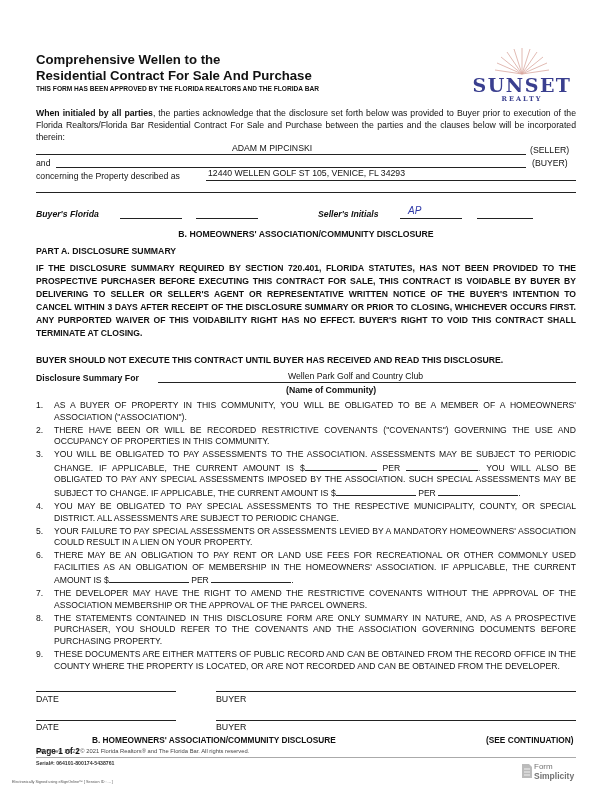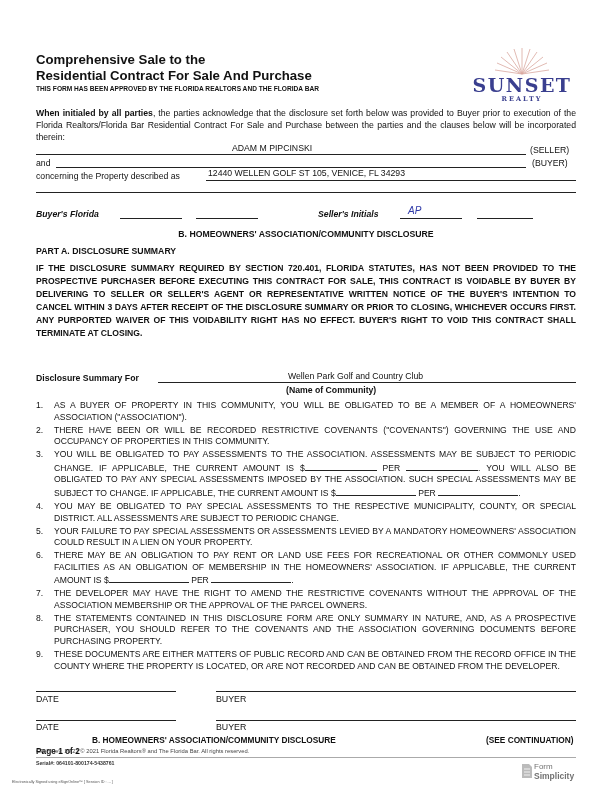--- a/index.html
+++ b/index.html
@@ -32,21 +32,21 @@
   .serial { font-size: 5.2px; font-weight: bold; color: #333; }
   .esign { font-size: 3.8px; color: #555; }
   .fs-logo { left: 522px; top: 762px; width: 60px; height: 26px; color: #737373; text-align: center; }
   .rule { position: absolute; height: 0; border-bottom: 0.6px solid #aaa; }
 </style>
 </head>
 <body>
 
 <div class="page">
 
-  <div class="abs title" style="top:52px;">Comprehensive Sale to the</div>
+  <div class="abs title" style="top:52px;">Comprehensive Wellen to the</div>
   <div class="abs title" style="top:68px;">Residential Contract For Sale And Purchase</div>
   <div class="abs approved">THIS FORM HAS BEEN APPROVED BY THE FLORIDA REALTORS AND THE FLORIDA BAR</div>
 
   <div class="abs logo">
     <svg width="100" height="30" viewBox="0 0 100 30" style="position:absolute;left:0;top:0;">
       <g stroke="#d9a8a0" stroke-width="0.8">
         <line x1="50" y1="28" x2="50" y2="2"></line>
         <line x1="50" y1="28" x2="42" y2="3"></line>
         <line x1="50" y1="28" x2="58" y2="3"></line>
         <line x1="50" y1="28" x2="35" y2="6"></line>
@@ -88,20 +88,21 @@
   <div class="line" style="left:400px; top:218px; width:62px;"></div>
   <div class="fill" style="left:408px; top:205px; color:#2f3aa8; font-style:italic; font-size:10px;">AP</div>
   <div class="line" style="left:477px; top:218px; width:56px;"></div>
 
   <div class="abs section-title" style="top:229px;">B. HOMEOWNERS' ASSOCIATION/COMMUNITY DISCLOSURE</div>
 
   <div class="abs bold" style="left:36px; top:246px; font-size:8.7px;">PART A.  DISCLOSURE SUMMARY</div>
 
   <div class="abs caps-para" style="top:262px;">IF THE DISCLOSURE SUMMARY REQUIRED BY SECTION 720.401, FLORIDA STATUTES, HAS NOT BEEN PROVIDED TO THE PROSPECTIVE PURCHASER BEFORE EXECUTING THIS CONTRACT FOR SALE, THIS CONTRACT IS VOIDABLE BY BUYER BY DELIVERING TO SELLER OR SELLER'S AGENT OR REPRESENTATIVE WRITTEN NOTICE OF THE BUYER'S INTENTION TO CANCEL WITHIN 3 DAYS AFTER RECEIPT OF THE DISCLOSURE SUMMARY OR PRIOR TO CLOSING, WHICHEVER OCCURS FIRST. ANY PURPORTED WAIVER OF THIS VOIDABILITY RIGHT HAS NO EFFECT. BUYER'S RIGHT TO VOID THIS CONTRACT SHALL TERMINATE AT CLOSING.</div>
 
+  <div class="abs bold" style="left:36px; top:355px; font-size:8.7px; width:540px;">BUYER SHOULD NOT EXECUTE THIS CONTRACT UNTIL BUYER HAS RECEIVED AND READ THIS DISCLOSURE.</div>
 
   <div class="lbl bold" style="left:36px; top:373px;">Disclosure Summary For</div>
   <div class="line" style="left:158px; top:382px; width:418px;"></div>
   <div class="fill" style="left:288px; top:371px;">Wellen Park Golf and Country Club</div>
   <div class="lbl bold" style="left:286px; top:385px;">(Name of Community)</div>
 
   <ol class="items">
     <li><span class="num">1.</span><span>AS A BUYER OF PROPERTY IN THIS COMMUNITY, YOU WILL BE OBLIGATED TO BE A MEMBER OF A HOMEOWNERS' ASSOCIATION ("ASSOCIATION").</span></li>
     <li><span class="num">2.</span><span>THERE HAVE BEEN OR WILL BE RECORDED RESTRICTIVE COVENANTS ("COVENANTS") GOVERNING THE USE AND OCCUPANCY OF PROPERTIES IN THIS COMMUNITY.</span></li>
     <li><span class="num">3.</span><span>YOU WILL BE OBLIGATED TO PAY ASSESSMENTS TO THE ASSOCIATION. ASSESSMENTS MAY BE SUBJECT TO PERIODIC CHANGE. IF APPLICABLE, THE CURRENT AMOUNT IS $</span><span class="blank" style="width:72px;"></span> <span>PER</span> <span class="blank" style="width:72px;"></span><span>. YOU WILL ALSO BE OBLIGATED TO PAY ANY SPECIAL ASSESSMENTS IMPOSED BY THE ASSOCIATION. SUCH SPECIAL ASSESSMENTS MAY BE SUBJECT TO CHANGE. IF APPLICABLE, THE CURRENT AMOUNT IS $</span><span class="blank" style="width:80px;"></span> <span>PER</span> <span class="blank" style="width:80px;"></span><span>.</span></li>

